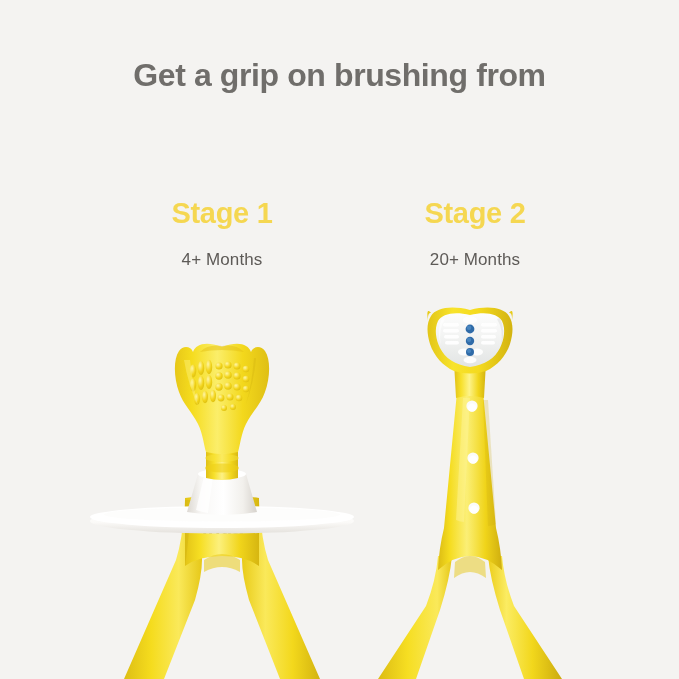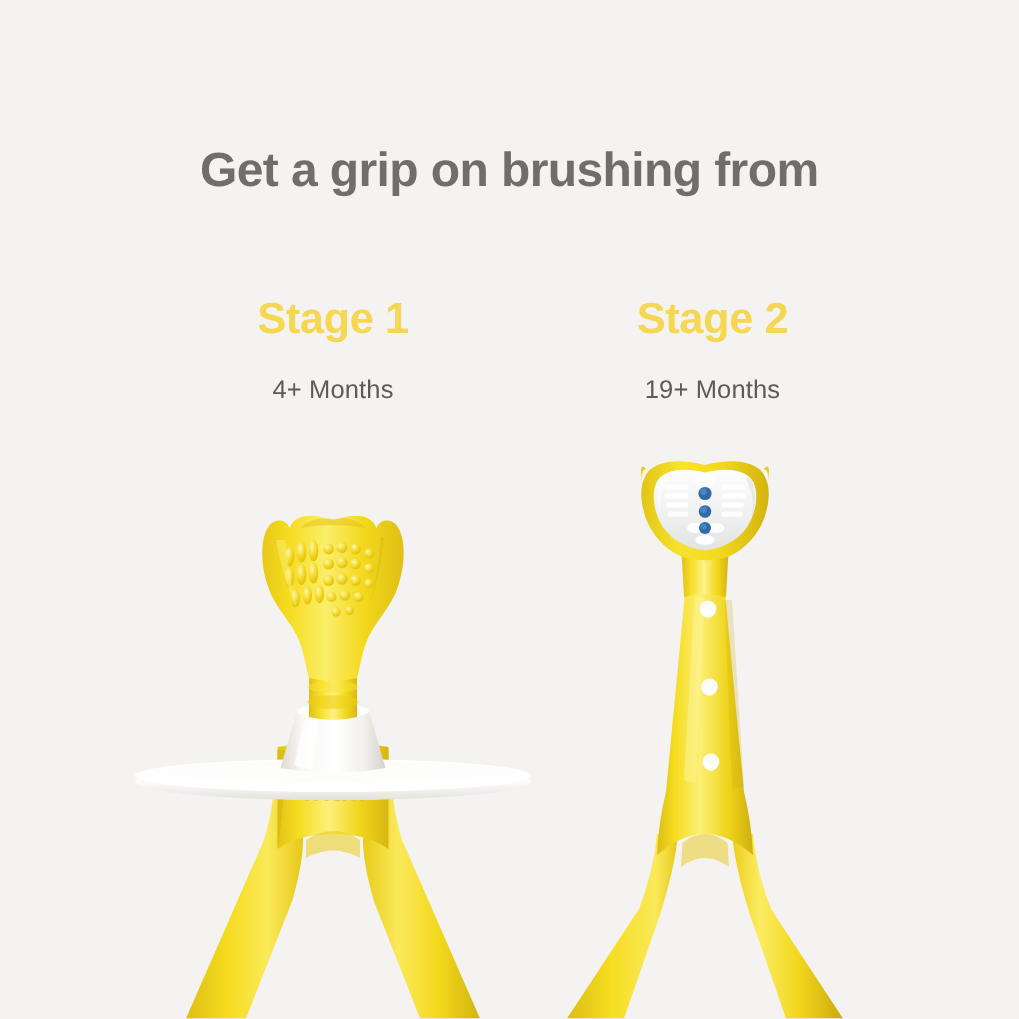--- a/index.html
+++ b/index.html
@@ -21,21 +21,21 @@
     position:absolute;
     top:54px; left:0; right:0;
     text-align:center;
     color:#706e6b;
     font-size:32px;
     font-weight:bold;
     line-height:1.32;
     letter-spacing:-0.4px;
     padding:0 46px;
   }
-  .headline span { display:block;margin-top:38px; }
+  .headline span { display:block; }
 
   
   .stage-labels {
     position:absolute;
     top:198px; left:0; right:0;
     height:100px;
   }
   .stage-col {
     position:absolute; top:0;
     width:220px;
@@ -74,21 +74,21 @@
     <span>Get a grip on brushing from</span>
   </div>
 
   <div class="stage-labels">
     <div class="stage-col one">
       <div class="stage-title">Stage 1</div>
       <div class="stage-sub">4+ Months</div>
     </div>
     <div class="stage-col two">
       <div class="stage-title">Stage 2</div>
-      <div class="stage-sub">19+ Months</div>
+      <div class="stage-sub">20+ Months</div>
     </div>
   </div>
 
   <div class="products">
 
     <div class="product p1">
       <svg width="340" height="679" viewBox="0 0 340 679">
         <defs>
           <linearGradient id="s1head" x1="0" y1="0" x2="1" y2="0">
             <stop offset="0%" stop-color="#e7c718"></stop>

